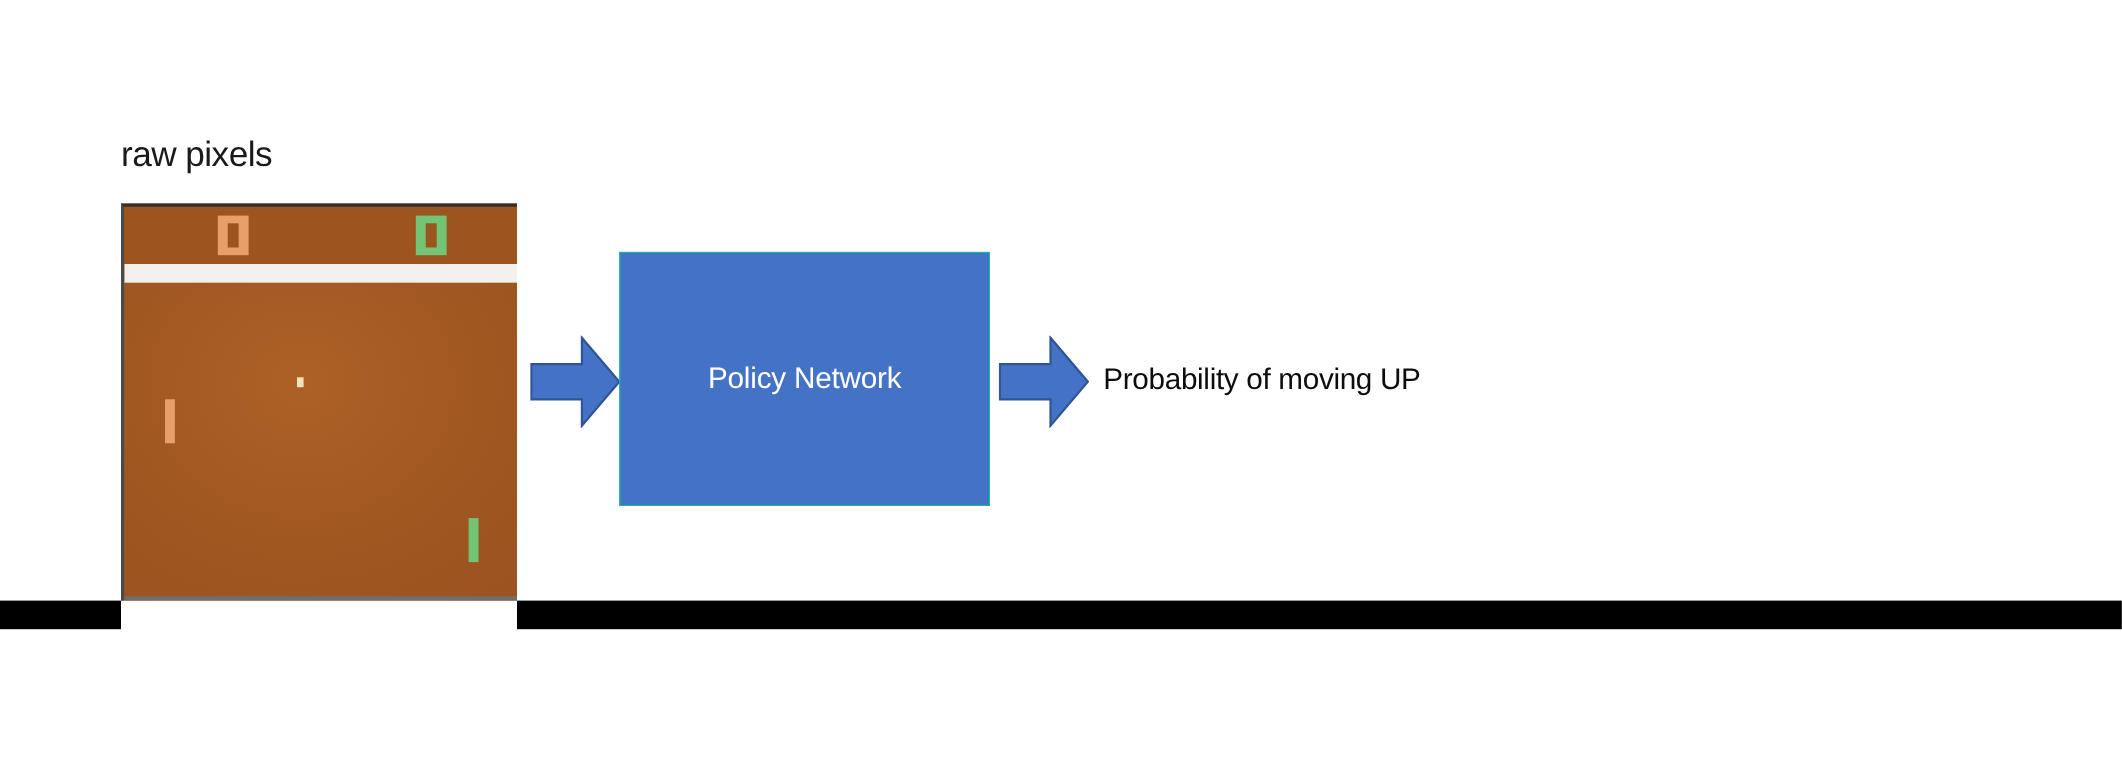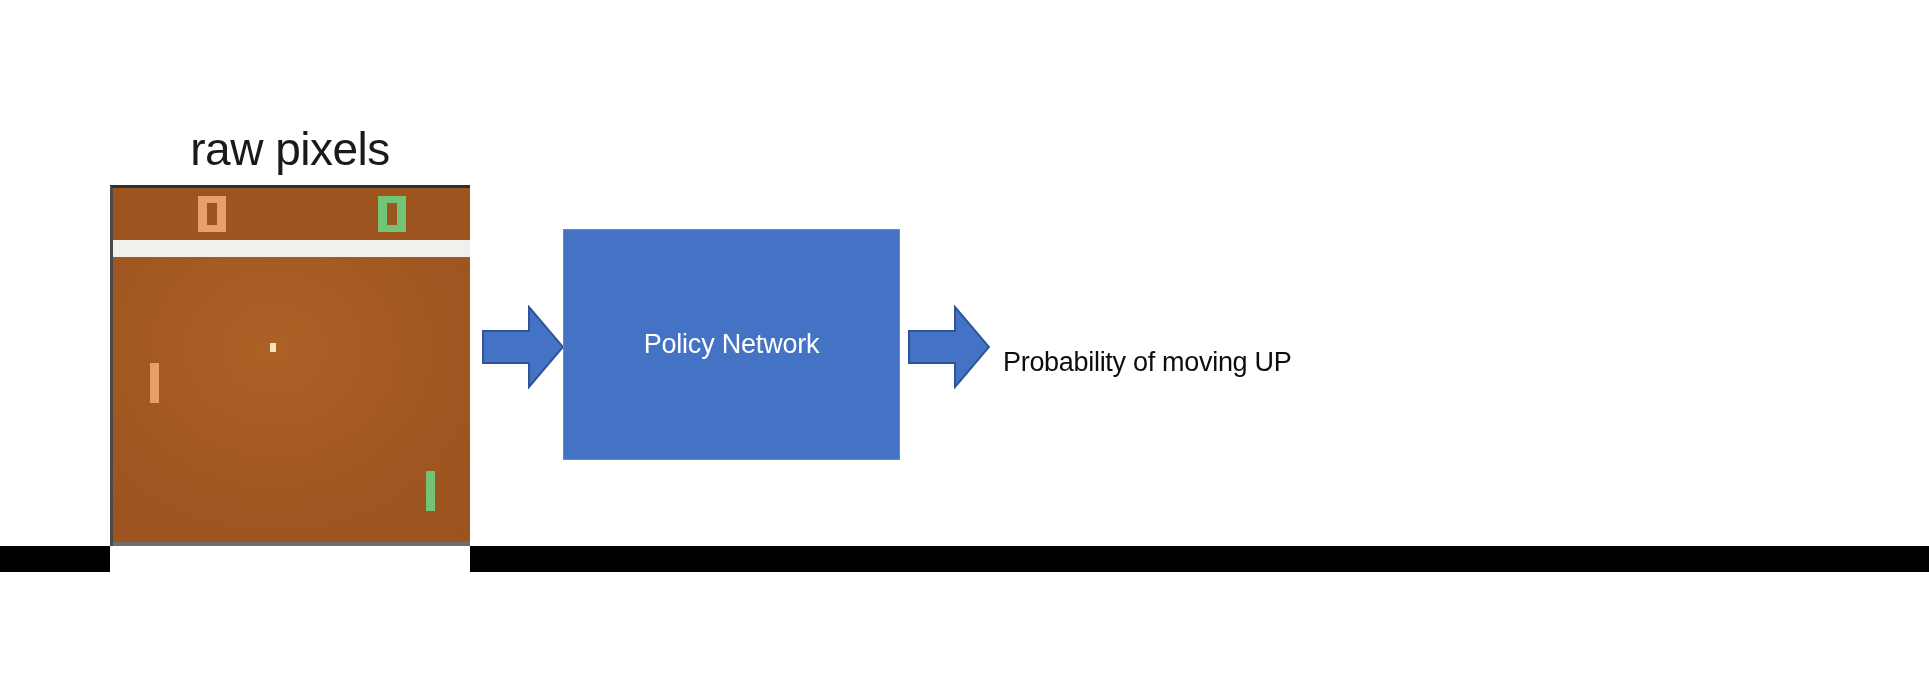--- a/index.html
+++ b/index.html
@@ -23,23 +23,23 @@
     background: #ffffff;
     overflow: hidden;
   }
 
   
   .raw-pixels-label {
     position: absolute;
     left: 110px;
     top: 122px;
     width: 360px;
-    text-align: center;
-    font-family: "Liberation Sans", sans-serif;
-    font-size: 46px;
+    text-align: left;
+    font-family: "Liberation Sans", sans-serif;
+    font-size: 32px;
     font-weight: 400;
     color: #1a1a1a;
     letter-spacing: -0.5px;
     white-space: nowrap;
   }
 
   
   .game-screen {
     position: absolute;
     left: 110px;
@@ -172,21 +172,21 @@
     font-size: 27px;
     font-weight: 400;
     letter-spacing: -0.2px;
     white-space: nowrap;
   }
 
   
   .output-label {
     position: absolute;
     left: 1003px;
-    top: 347px;
+    top: 330px;
     font-family: "Liberation Sans", sans-serif;
     font-size: 27px;
     font-weight: 400;
     color: #0d0d0d;
     letter-spacing: -0.3px;
     white-space: nowrap;
   }
 
   
   .title-block {

